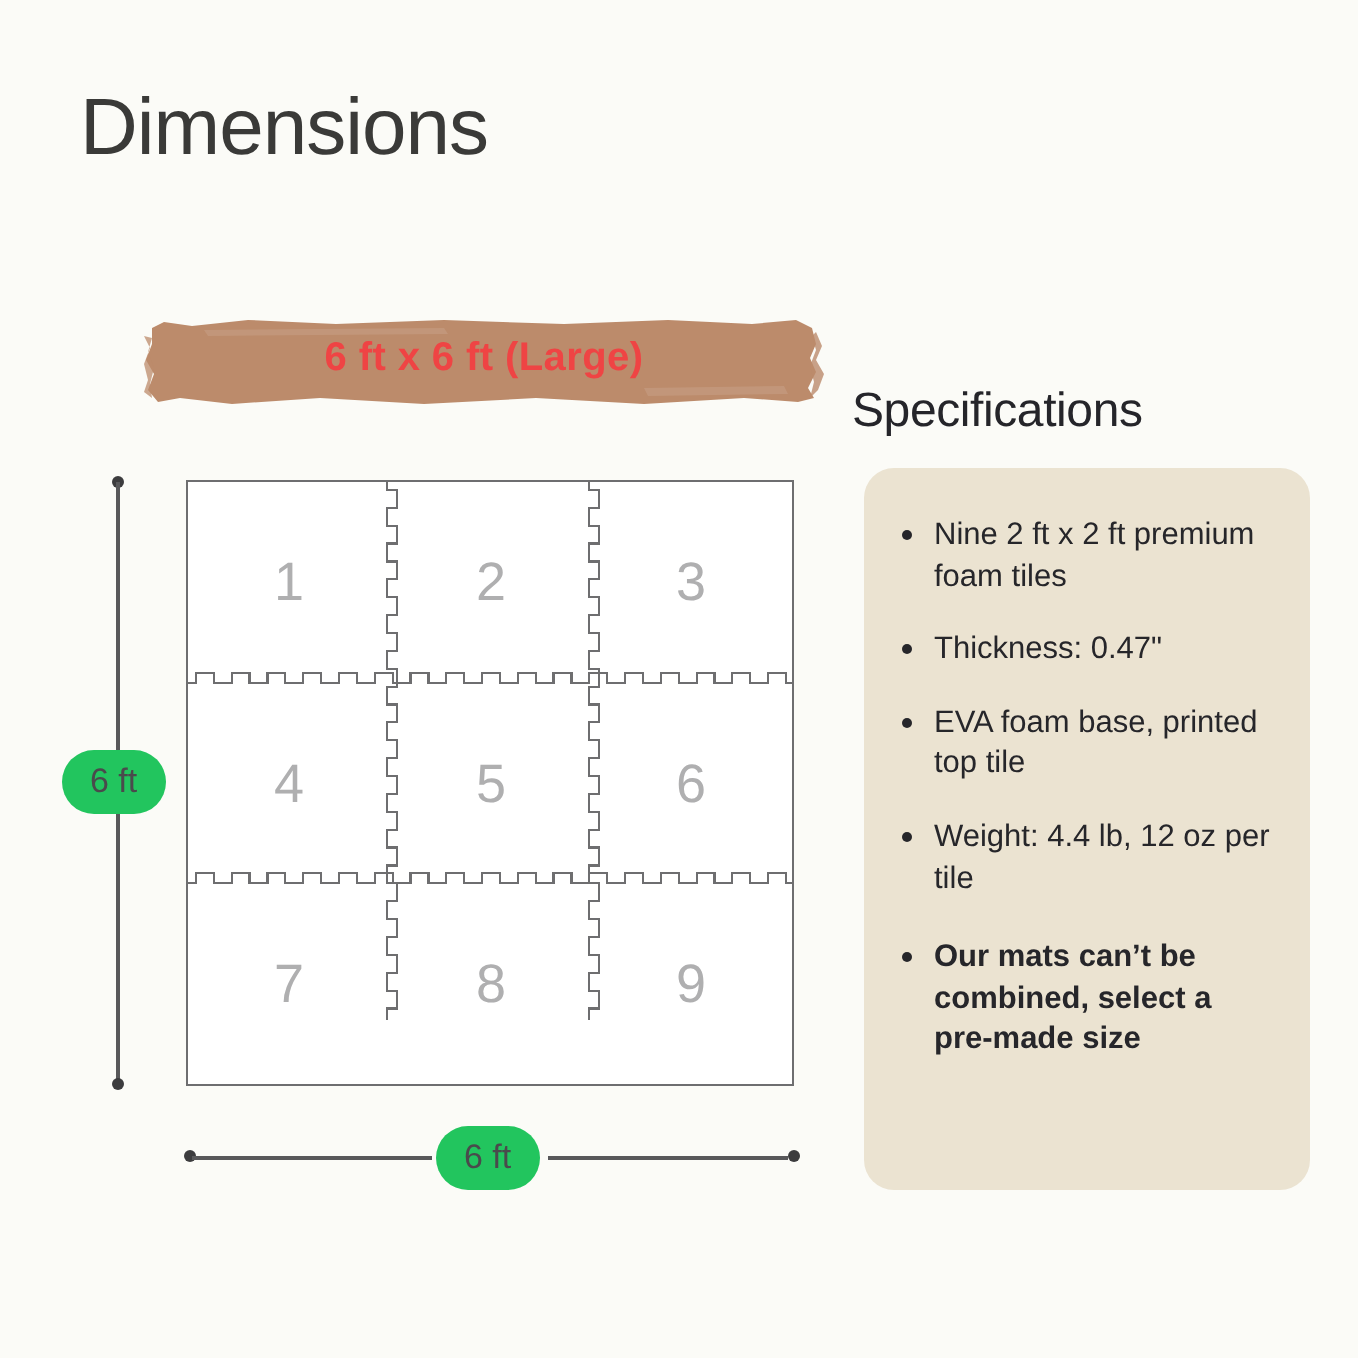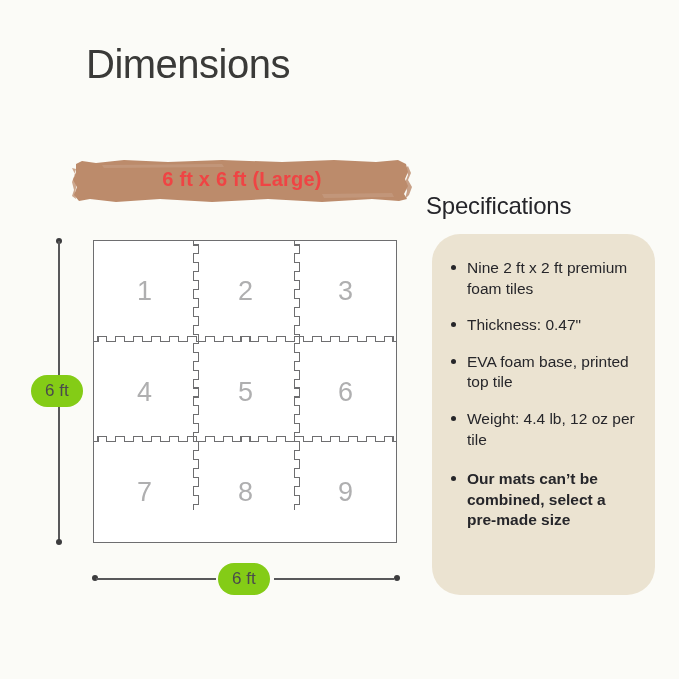--- a/index.html
+++ b/index.html
@@ -22,21 +22,20 @@
   
   #page-title {
     position: absolute;
     left: 40px;
     top: 42px;
     font-size: 40px;
     font-weight: 400;
     letter-spacing: -0.5px;
     color: #3A3A38;
     line-height: 1.1;
-    margin-left: 46px;
   }
 
   
   #size-banner {
     position: absolute;
     left: 72px;
     top: 152px;
     width: 340px;
     height: 56px;
   }
@@ -104,21 +103,21 @@
   }
   .dim-dot {
     position: absolute;
     width: 6px;
     height: 6px;
     border-radius: 50%;
     background: #3C3C3E;
   }
   .dim-pill {
     position: absolute;
-    background: #84cc16;
+    background: #22c55e;
     border-radius: 16px;
     color: #4A4A4C;
     font-size: 17px;
     display: flex;
     align-items: center;
     justify-content: center;
     padding: 0 14px;
     height: 32px;
     white-space: nowrap;
     text-align: right;
@@ -142,21 +141,21 @@
     color: #25252A;
     letter-spacing: -0.2px;
   }
   #spec-card {
     position: absolute;
     left: 432px;
     top: 234px;
     width: 223px;
     height: 361px;
     background: #EBE3D1;
-    border-radius: 28px;
+    border-radius: 15px;
     padding: 24px 18px 20px 18px;
   }
   #spec-list {
     list-style: none;
     margin: 0;
     padding: 0;
   }
   .spec-item {
     position: relative;
     padding-left: 17px;

